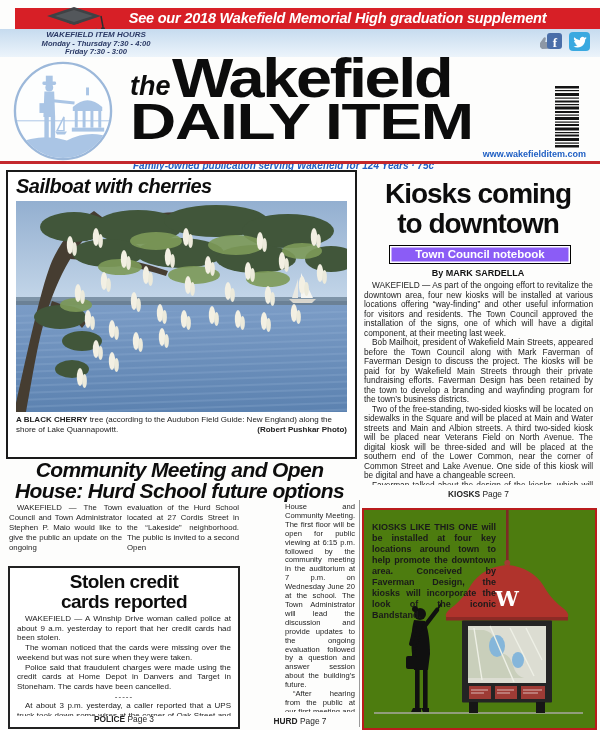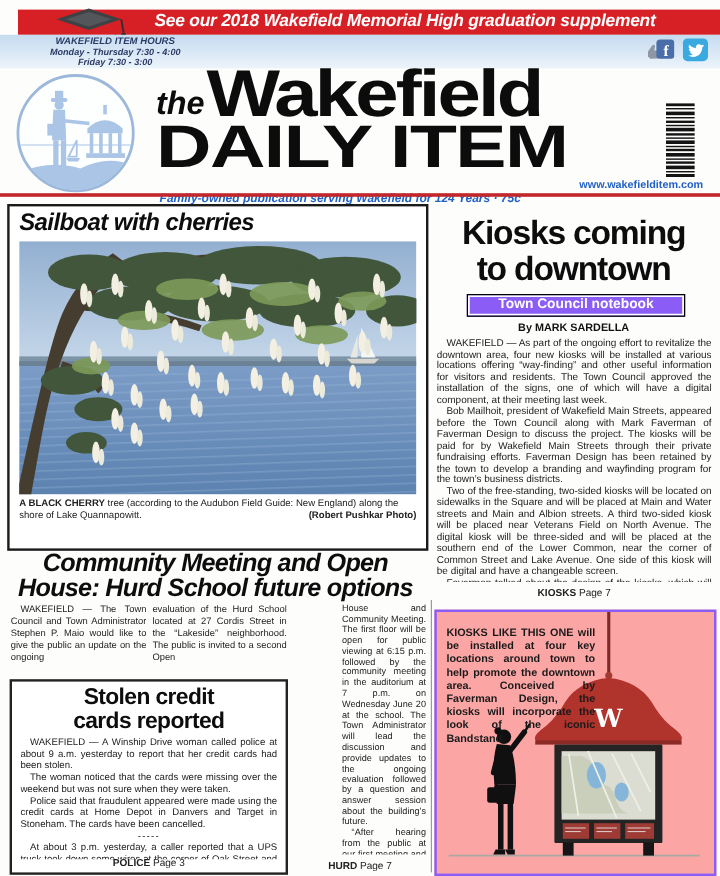--- a/index.html
+++ b/index.html
@@ -89,21 +89,21 @@
             color:#fff;font-size:11.5px;font-weight:bold;text-align:center;line-height:17px;}
   .byline{position:absolute;left:364px;top:268px;width:228px;text-align:center;
           font-size:9px;font-weight:800;color:#111;}
   .kiosks-body{position:absolute;left:364px;top:281px;width:229px;}
   .kiosks-body .txt{height:204px;overflow:hidden;}
   .kiosks-body .newsp{font-size:8.3px;line-height:9.5px;}
   .kiosks-body .jump{margin-top:4px;}
 
   
   .kiosk-box{position:absolute;left:362px;top:508px;width:231px;height:218px;
-             border:2px solid #8b5cf6;background:#fca5a5;}
+             border:2px solid #b91c1c;background:#4d7c0f;}
   .kiosk-caption{position:absolute;left:8px;top:12px;width:124px;font-size:9px;line-height:11px;
                  font-weight:700;text-align:justify;color:#1a1a1a;z-index:2;}
   .kiosk-caption b{font-weight:800;}
   .kiosk-art{position:absolute;left:0;top:0;width:227px;height:214px;}
 </style>
 </head>
 <body>
 
 <div class="page">
 
@@ -338,21 +338,21 @@
   </div>
 
   <div class="police-box">
     <div class="police-title">
       <div>Stolen credit</div>
       <div>cards reported</div>
     </div>
     <div class="police-txt">
       <p class="newsp ind">WAKEFIELD — A Winship Drive woman called police at about 9 a.m. yesterday to report that her credit cards had been stolen.</p>
       <p class="newsp ind">The woman noticed that the cards were missing over the weekend but was not sure when they were taken.</p>
-      <p class="newsp ind">Police said that fraudulent appeared were made using the credit cards at Home Depot in Danvers and Target in Stoneham. The cards have been cancelled.</p>
+      <p class="newsp ind">Police said that fraudulent charges were made using the credit cards at Home Depot in Danvers and Target in Stoneham. The cards have been cancelled.</p>
       <p class="newsp police-divider">-----</p>
       <p class="newsp ind">At about 3 p.m. yesterday, a caller reported that a UPS truck took down some wires at the corner of Oak Street and Orchard Avenue. Police confirmed that they were cable wires and made sure they</p>
     </div>
     <div class="jump"><b>POLICE</b><span> Page 3</span></div>
   </div>
 
   <div class="vrule"></div>
 
   <div class="kiosks-headline">
     <div>Kiosks coming</div>

